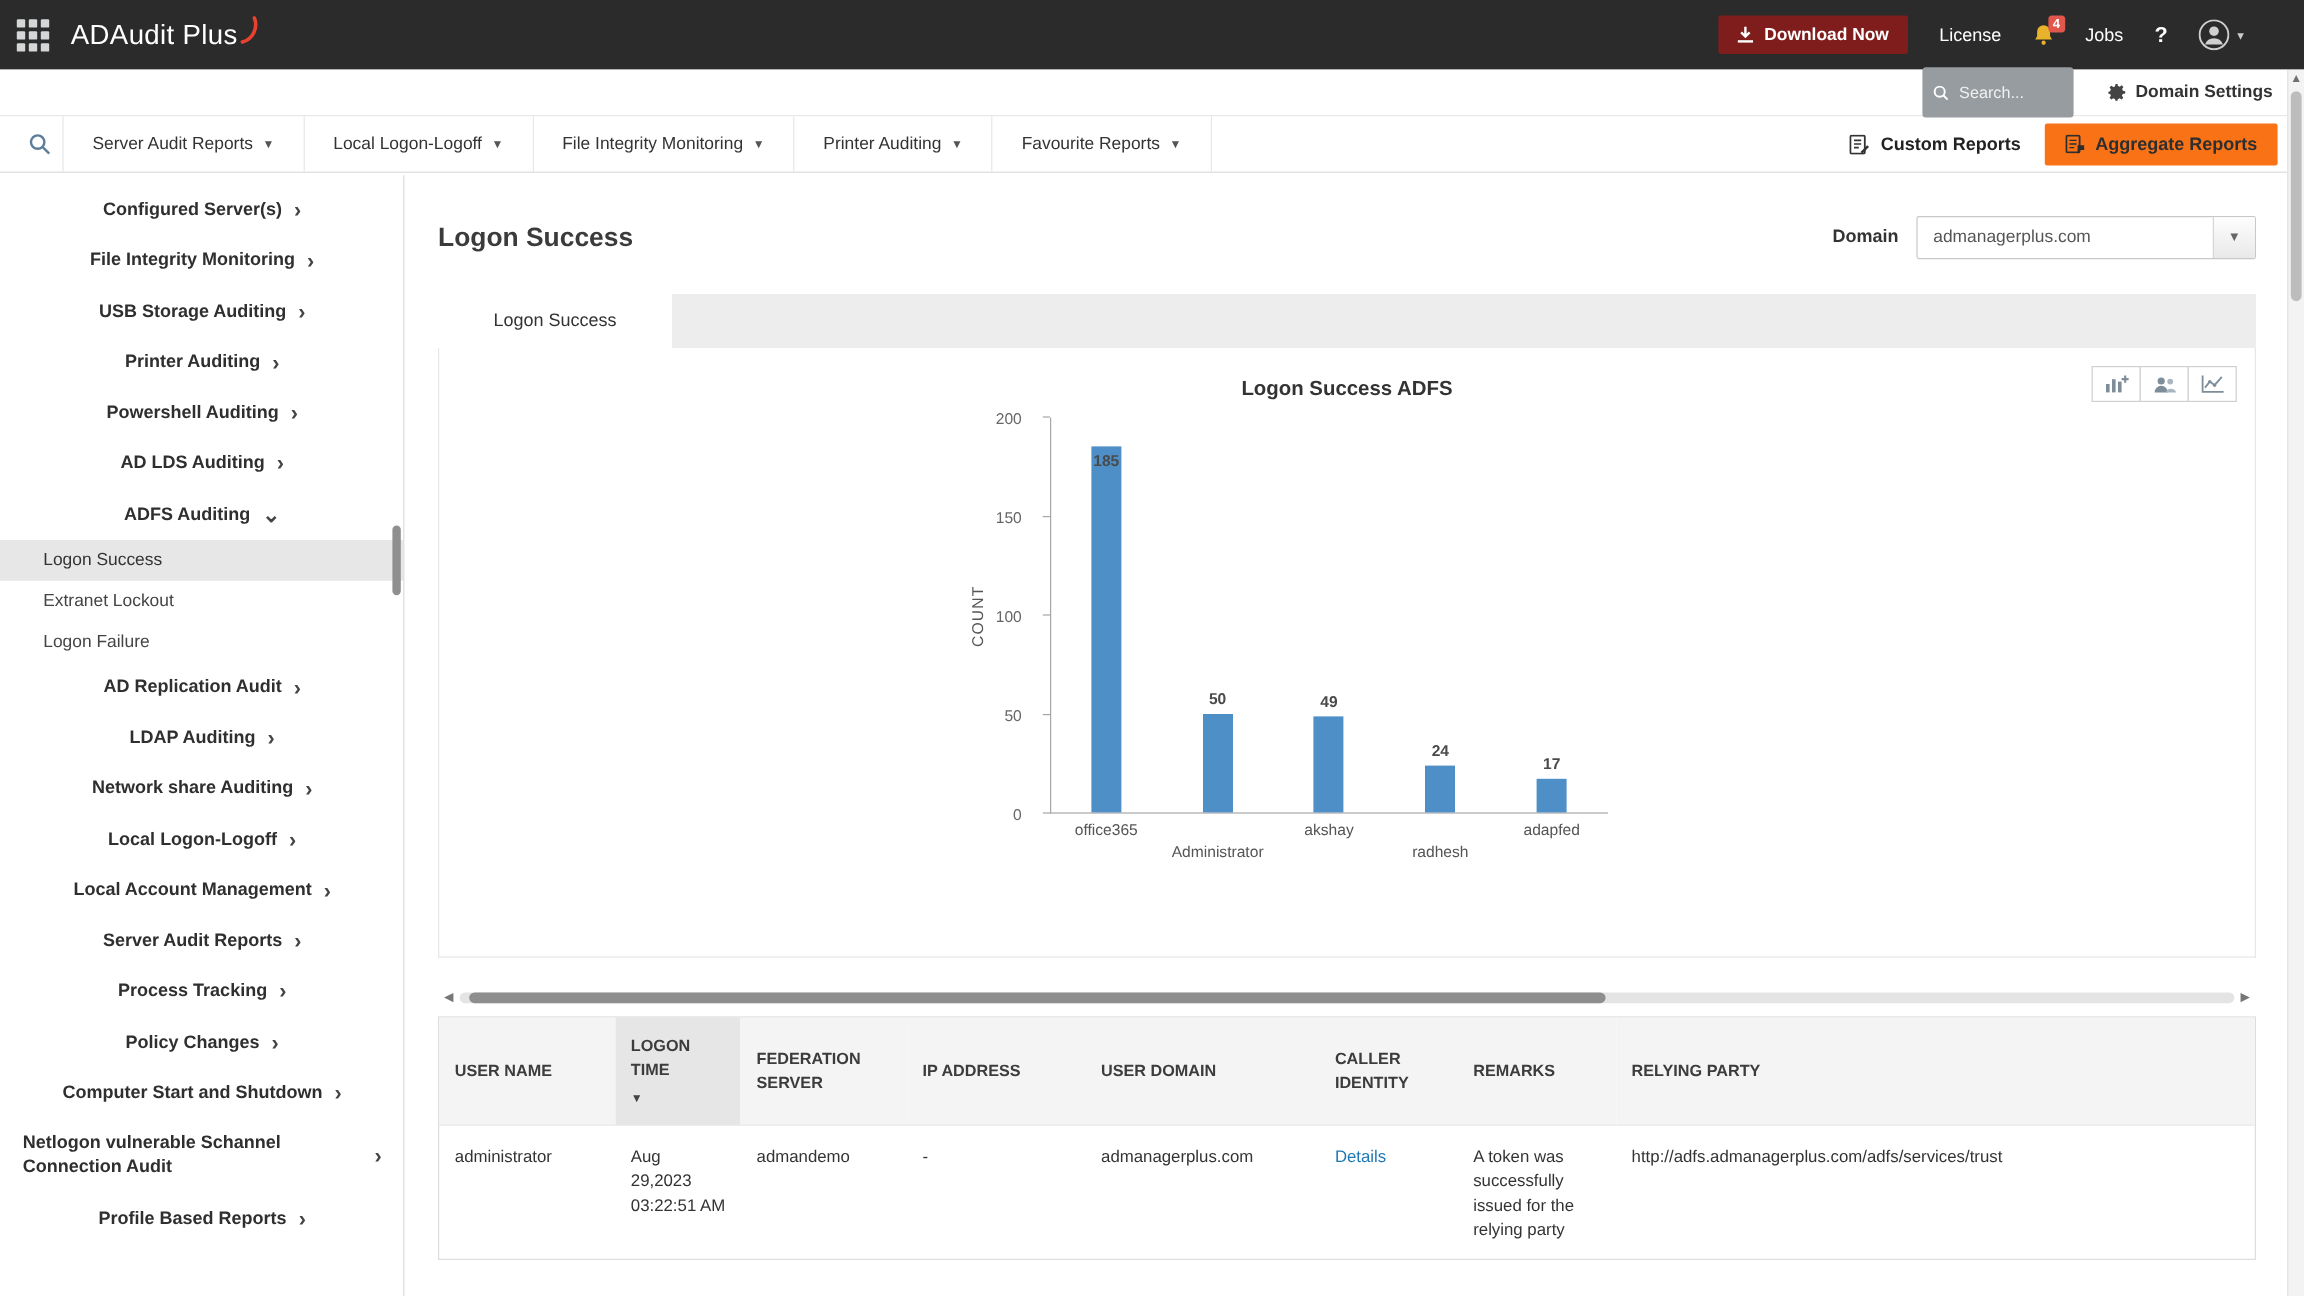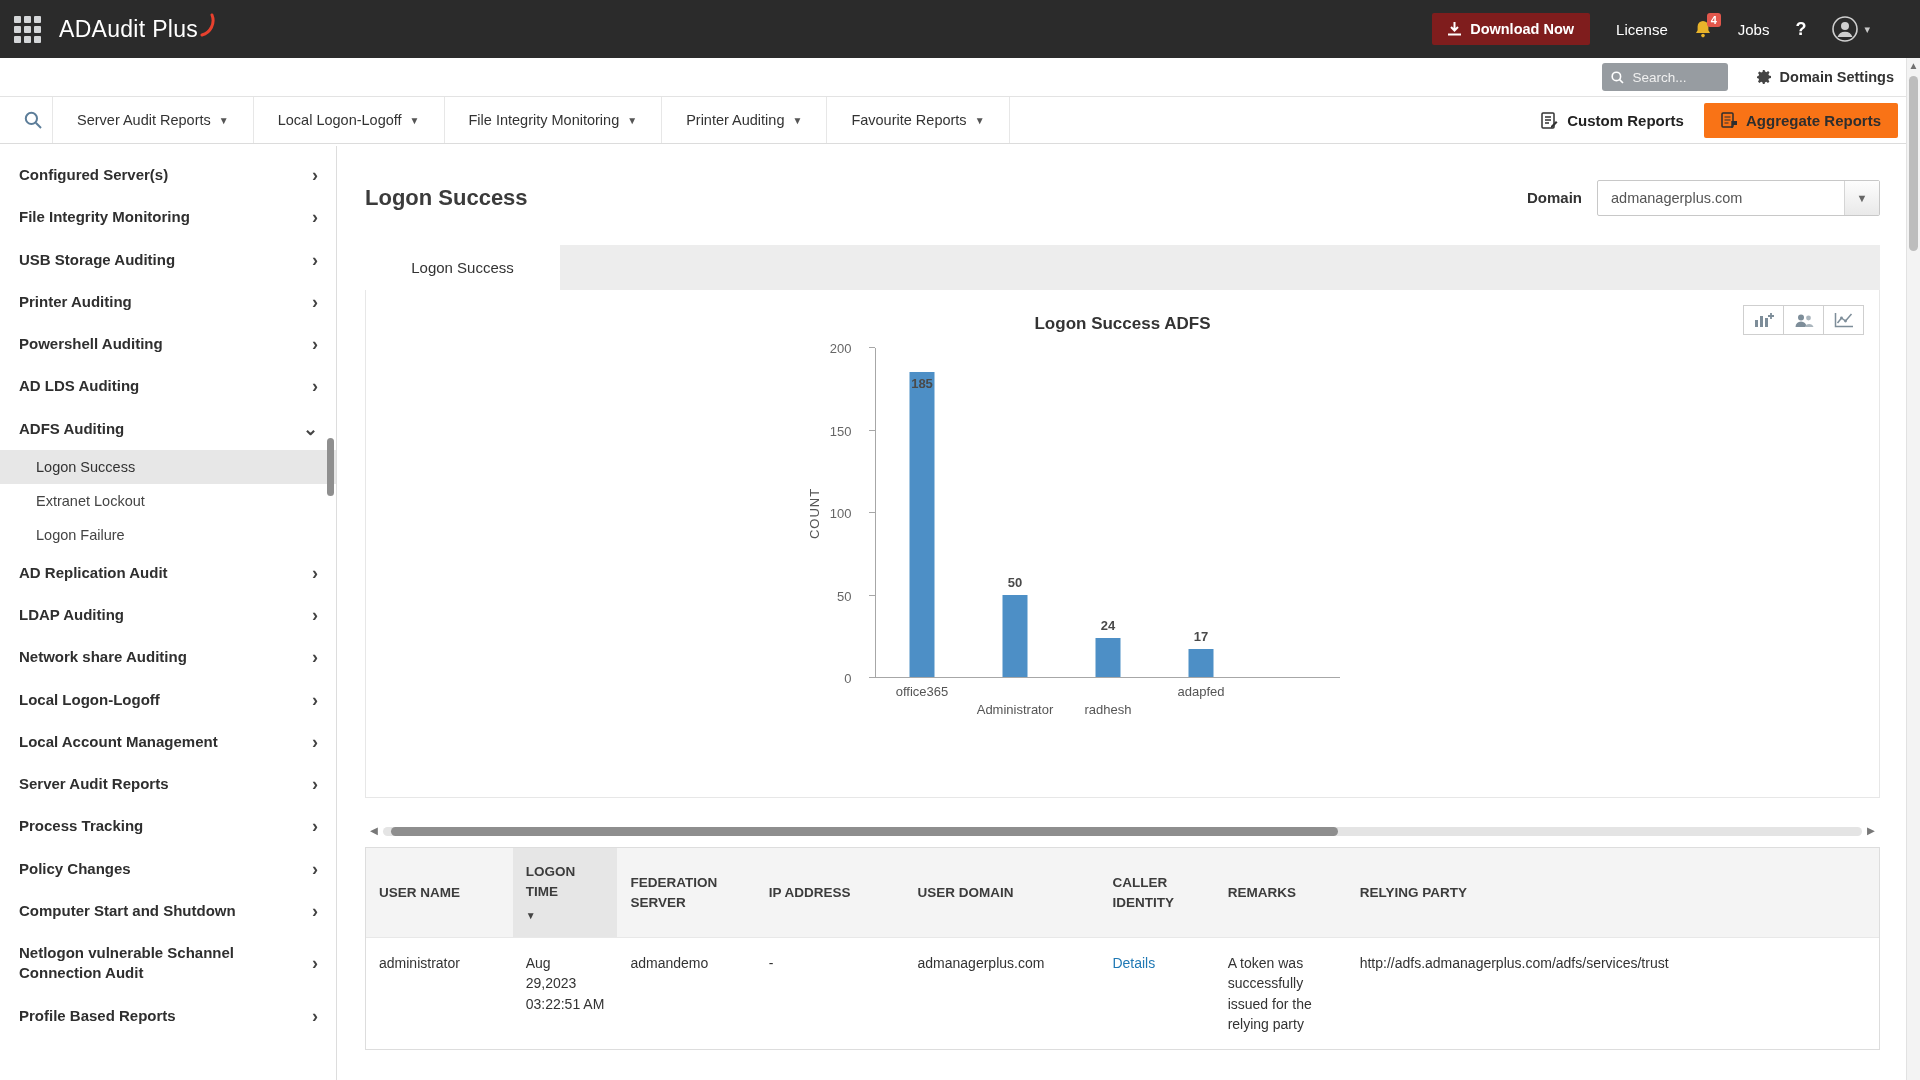--- a/index.html
+++ b/index.html
@@ -24,40 +24,40 @@
   .help-q { color:#fff; font-size:18px; font-weight:bold; cursor:pointer; }
   .avatar-wrap { display:flex; align-items:center; gap:6px; cursor:pointer; }
   .caret-sm { color:#c9c9c9; font-size:11px; }
 
   
   .navbar { height:39px; background:#fff; display:flex; border-bottom:1px solid #e3e3e3; }
   .nav-tabs { display:flex; background:#686c70; }
   .nav-tab { padding:0 25px; line-height:39px; color:#f2f2f2; font-size:14.5px; cursor:pointer; border-right:1px solid rgba(255,255,255,0.10); white-space:nowrap; }
   .nav-tab.active { background:#fff; color:#333; font-weight:bold; }
   .nav-right { margin-left:auto; display:flex; align-items:center; gap:28px; padding-right:26px; }
-  .search-pill { background:#979ca1; border-radius:3px; height:28px; width:126px; display:flex; align-items:center; padding:0 9px; gap:7px;margin-left:20px; }
+  .search-pill { background:#979ca1; border-radius:3px; height:42px; width:126px; display:flex; align-items:center; padding:0 9px; gap:7px;margin-left:20px; }
   .search-pill input { background:transparent; border:none; outline:none; color:#fff; font-size:13.5px; width:86px; font-family:"Liberation Sans",sans-serif; }
   .search-pill input::placeholder { color:#f0f0f0; }
   .domain-settings { display:flex; align-items:center; gap:8px; font-size:14.5px; font-weight:bold; color:#333; cursor:pointer; }
 
   
   .toolbar { height:47px; background:#fff; border-bottom:1px solid #dcdcdc; display:flex; align-items:stretch; padding:0 14px; }
   .tb-search { display:flex; align-items:center; padding:0 10px; cursor:pointer; }
   .tb-menus { display:flex; }
   .tb-menu { display:flex; align-items:center; gap:8px; padding:0 24px; font-size:14.5px; color:#333; cursor:pointer; border-right:1px solid #e7e7e7; }
   .tb-menu:first-child { border-left:1px solid #e7e7e7; }
   .tb-menu .caret { color:#555; font-size:10px; }
   .toolbar-right { margin-left:auto; display:flex; align-items:center; gap:20px; padding-right:8px; }
   .custom-reports { display:flex; align-items:center; gap:9px; font-size:15px; font-weight:bold; color:#222; cursor:pointer; }
   .aggregate-btn { background:#f97316; display:flex; align-items:center; gap:9px; font-size:15px; font-weight:bold; color:#2e2e2e; padding:9px 17px; border-radius:2px; cursor:pointer; }
 
   
   .main { position:absolute; top:146px; bottom:0; left:0; right:14px; display:flex; }
   .sidebar { width:337px; border-right:1px solid #ddd; position:relative; padding-top:8px; overflow:hidden; }
-  .side-item { display:flex; justify-content:space-between; align-items:center; padding:11px 18px 11px 19px; font-size:15px; font-weight:bold; color:#2f2f2f; cursor:pointer; line-height:1.35; }
+  .side-item { display:flex; justify-content:center; align-items:center; padding:11px 18px 11px 19px; font-size:15px; font-weight:bold; color:#2f2f2f; cursor:pointer; line-height:1.35; }
   .side-item .chev { color:#444; font-size:18px; line-height:14px; flex:none; margin-left:10px; }
   .side-child { padding:9px 18px 9px 36px; font-size:14.5px; color:#444; cursor:pointer; }
   .side-child.selected { background:#e7e7e7; color:#333; }
   .side-scroll-thumb { position:absolute; right:2px; top:292px; width:7px; height:58px; background:#8f8f8f; border-radius:4px; }
 
   .content { flex:1; padding:0 26px 0 28px; overflow:hidden; }
   .content-header { display:flex; justify-content:space-between; align-items:center; margin-top:24px; }
   .page-title { font-size:22px; font-weight:bold; color:#3b3b3b; }
   .domain-box { display:flex; align-items:center; gap:15px; }
   .domain-label { font-size:15px; font-weight:bold; color:#333; }
@@ -392,20 +392,25 @@
           <div class="plot">
               <div class="bar-slot">
                 <div class="bar" style="height: 305.25px; background: rgb(77, 143, 198);"></div>
                 <div class="bar-value" style="bottom: 286.25px;">185</div>
                 <div class="cat-label">office365</div>
               </div>
               <div class="bar-slot">
                 <div class="bar" style="height: 82.5px; background: rgb(77, 143, 198);"></div>
                 <div class="bar-value" style="bottom: 87.5px;">50</div>
                 <div class="cat-label row2">Administrator</div>
+              </div>
+              <div class="bar-slot">
+                <div class="bar" style="height: 80.85px; background: rgb(77, 143, 198);"></div>
+                <div class="bar-value" style="bottom: 85.85px;">49</div>
+                <div class="cat-label">akshay</div>
               </div>
               <div class="bar-slot">
                 <div class="bar" style="height: 39.6px; background: rgb(77, 143, 198);"></div>
                 <div class="bar-value" style="bottom: 44.6px;">24</div>
                 <div class="cat-label row2">radhesh</div>
               </div>
               <div class="bar-slot">
                 <div class="bar" style="height: 28.05px; background: rgb(77, 143, 198);"></div>
                 <div class="bar-value" style="bottom: 33.05px;">17</div>
                 <div class="cat-label">adapfed</div>

